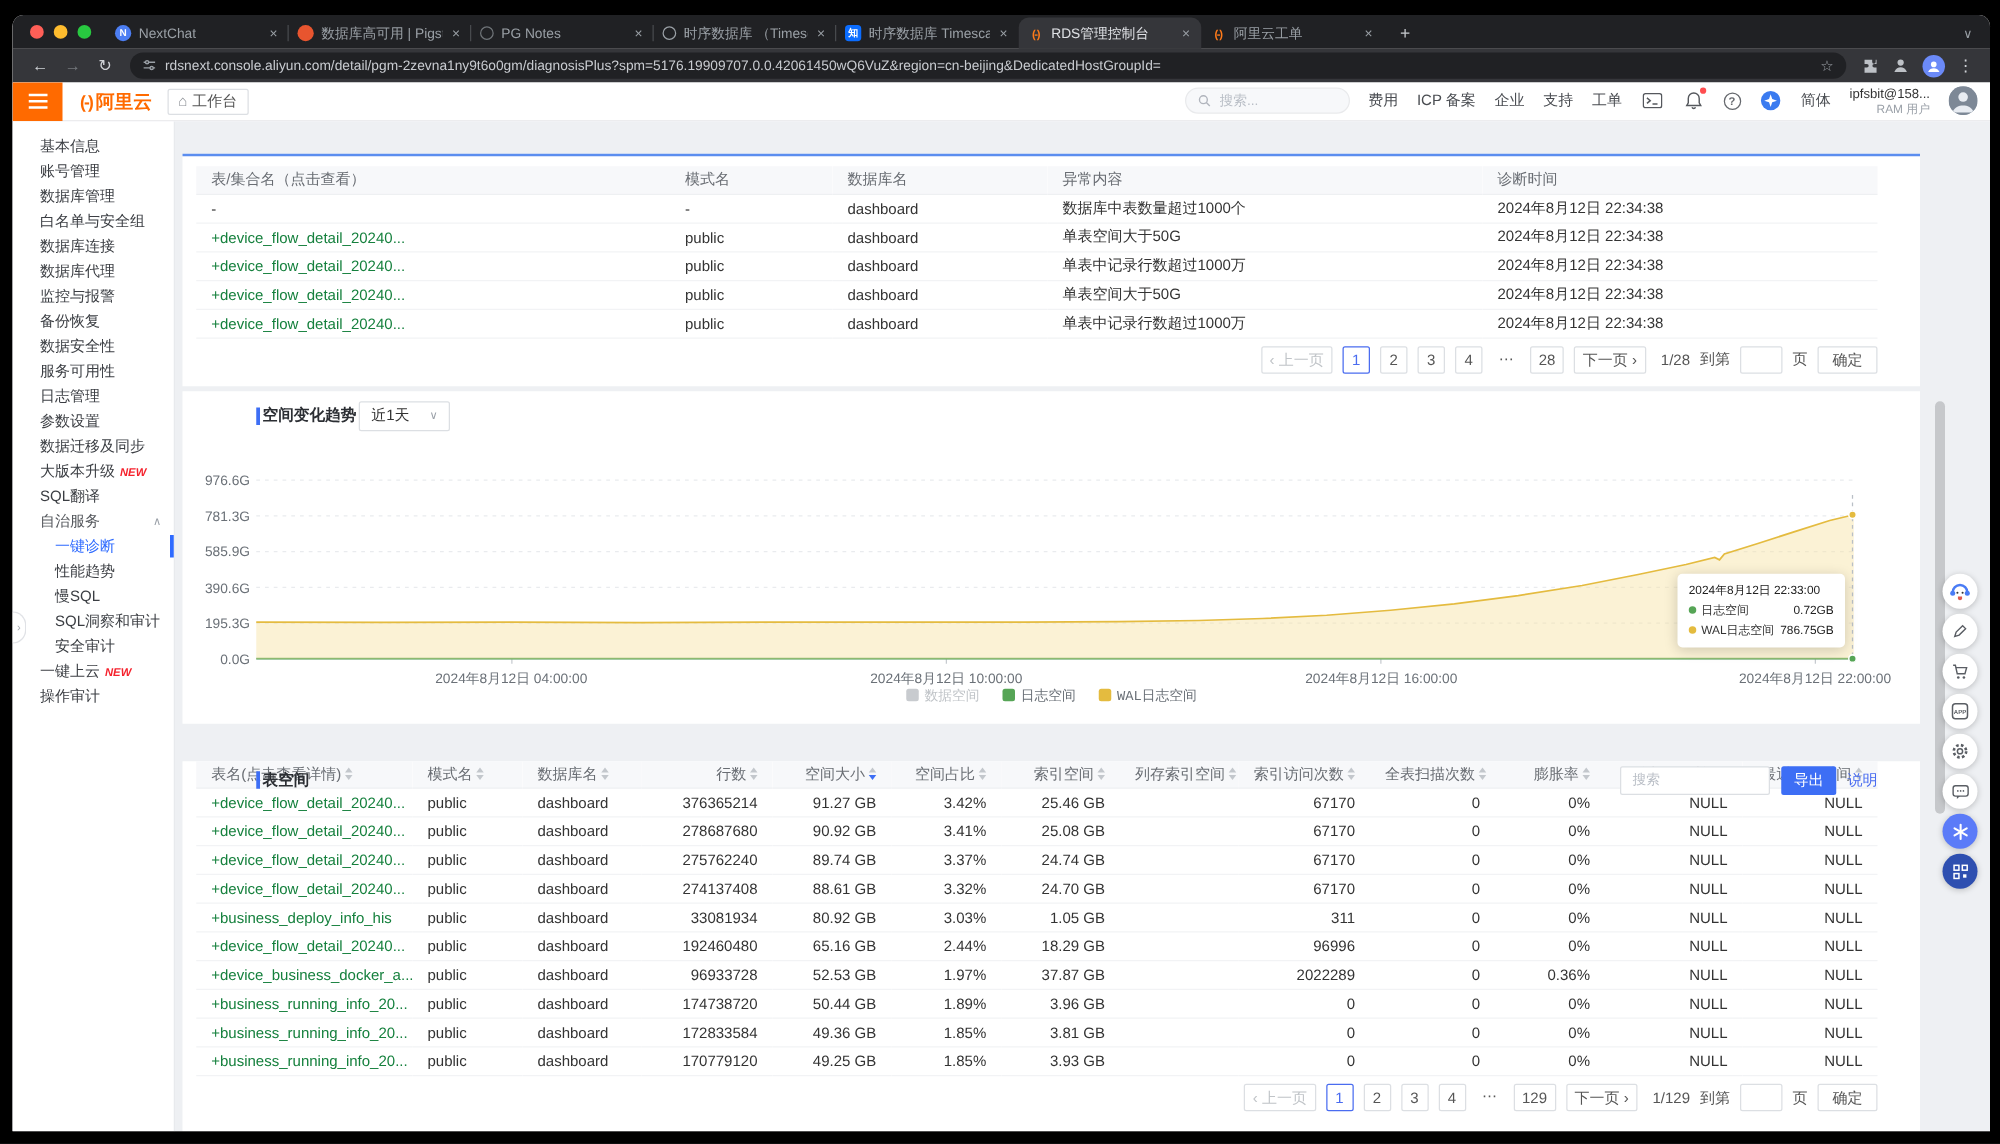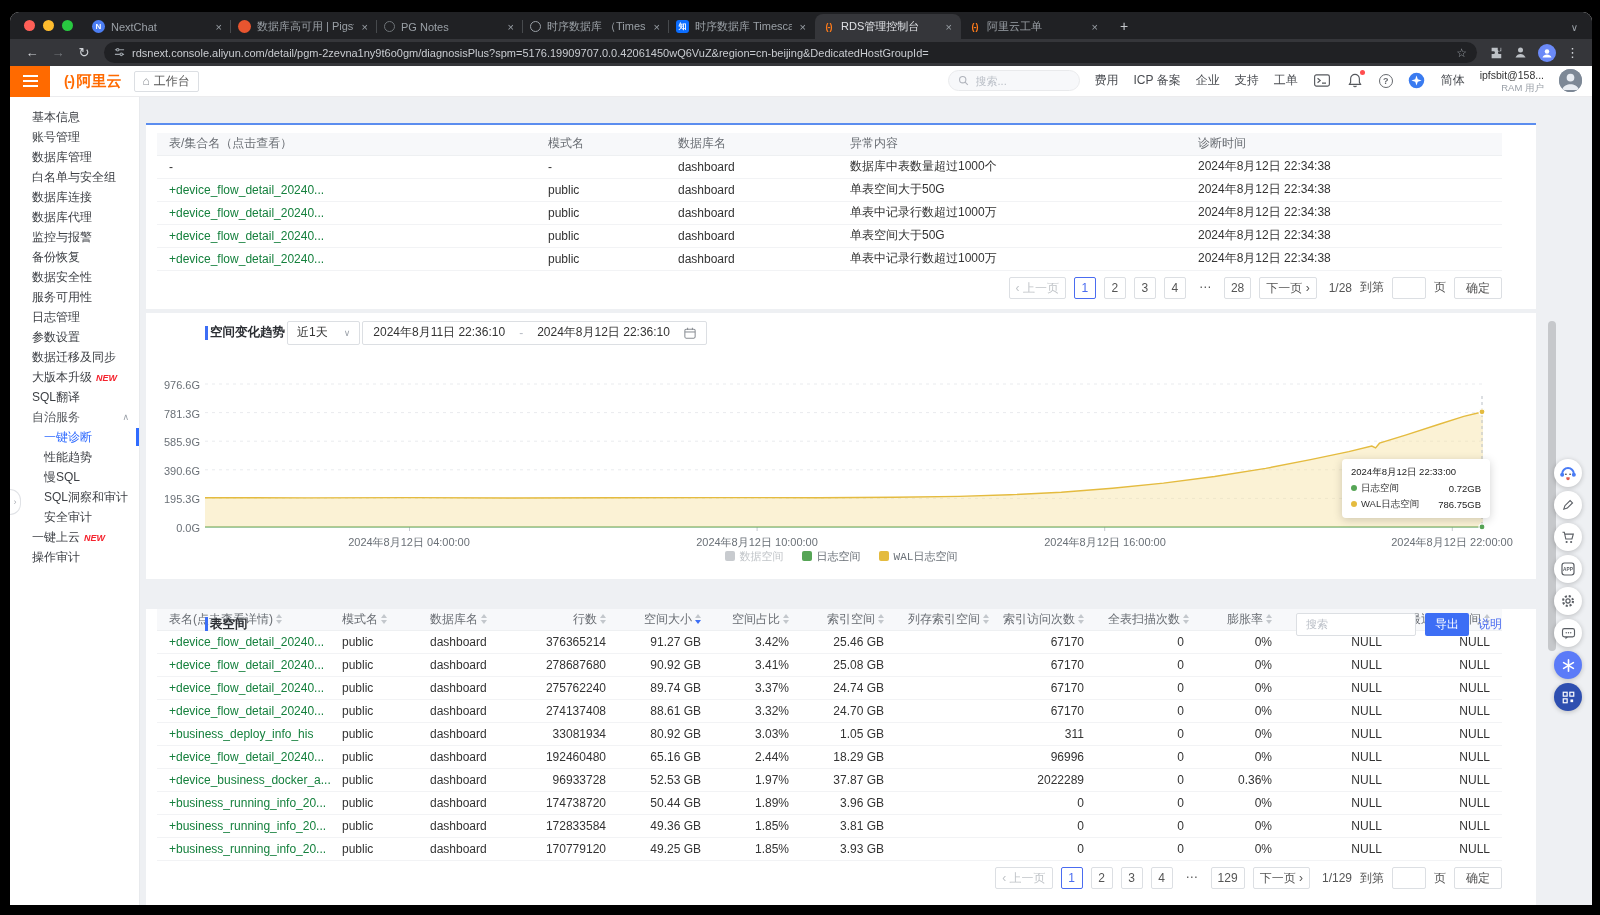--- a/index.html
+++ b/index.html
@@ -106,21 +106,21 @@
   .daterange .sep{color:#b7bcc4;}
   .chart-zone{position:absolute;inset:0;}
   #chart-svg{position:absolute;left:59px;top:54px;width:1278px;height:166px;overflow:visible;}
   .ylabel{position:absolute;left:4px;width:50px;text-align:right;font-size:11px;color:#6a7077;}
   .xlabel{position:absolute;top:222px;transform:translateX(-50%);font-size:11px;color:#6a7077;white-space:nowrap;}
   .legend{position:absolute;top:236px;left:0;right:0;display:flex;justify-content:center;align-items:center;gap:18px;
     font-size:11px;color:#6a7077;}
   .lg-item{display:flex;align-items:center;gap:5px;font-family:Liberation Mono, monospace;}
   .lg-item.off{color:#c0c4c8;}
   .lg-sq{width:10px;height:10px;border-radius:2px;flex:none;}
-  .tooltip{position:absolute;left:1196px;top:146px;width:148px;background:#fff;border-radius:4px;
+  .tooltip{position:absolute;left:1196px;top:146px;width:134px;background:#fff;border-radius:4px;
     box-shadow:0 2px 10px rgba(0,0,0,.18);padding:7px 9px;font-size:9.5px;color:#333;z-index:6;}
   .tt-time{color:#222;margin-bottom:3px;}
   .tt-row{display:flex;align-items:center;gap:4px;margin-top:3px;}
   .tt-dot{width:6px;height:6px;border-radius:50%;flex:none;}
   .tt-val{margin-left:auto;color:#222;}
   
   .ts-tools{position:absolute;top:4px;right:34px;display:flex;align-items:center;gap:9px;z-index:3;}
   .ts-search{width:120px;height:23px;border:1px solid #dcdfe3;border-radius:2px;display:flex;align-items:center;padding:0 7px;background:#fff;}
   .ts-search input{border:none;outline:none;width:100px;font-size:11px;color:#555;}
   .ts-search input::placeholder{color:#b9bec6;}
@@ -401,31 +401,20 @@
       </div>
 
       <div class="panel panel2">
         <div class="sec-head">
           <span class="bluebar"></span>
           <span class="sec-title">空间变化趋势</span>
           <div class="sel">
             <span>近1天</span>
             <span class="v">∨</span>
           </div>
-          <div class="daterange">
-            <span>2024年8月11日 22:36:10</span>
-            <span class="sep">-</span>
-            <span>2024年8月12日 22:36:10</span>
-            <svg width="12" height="12" viewBox="0 0 14 14">
-              <rect x="1" y="2.5" width="12" height="10.5" rx="1.5" fill="none" stroke="#8a8e94" stroke-width="1.2"></rect>
-              <line x1="1" y1="5.8" x2="13" y2="5.8" stroke="#8a8e94" stroke-width="1.2"></line>
-              <line x1="4.2" y1="1" x2="4.2" y2="3.6" stroke="#8a8e94" stroke-width="1.2"></line>
-              <line x1="9.8" y1="1" x2="9.8" y2="3.6" stroke="#8a8e94" stroke-width="1.2"></line>
-            </svg>
-          </div>
         </div>
         <div class="chart-zone">
           <svg id="chart-svg" viewBox="0 0 1278 166" preserveAspectRatio="none">
               <line x1="0" x2="1278" y1="17" y2="17" stroke="#e9ebee" stroke-width="1" stroke-dasharray="3 4"></line>
               <line x1="0" x2="1278" y1="45.6" y2="45.6" stroke="#e9ebee" stroke-width="1" stroke-dasharray="3 4"></line>
               <line x1="0" x2="1278" y1="74.2" y2="74.2" stroke="#e9ebee" stroke-width="1" stroke-dasharray="3 4"></line>
               <line x1="0" x2="1278" y1="102.8" y2="102.8" stroke="#e9ebee" stroke-width="1" stroke-dasharray="3 4"></line>
               <line x1="0" x2="1278" y1="131.4" y2="131.4" stroke="#e9ebee" stroke-width="1" stroke-dasharray="3 4"></line>
               <line x1="0" x2="1278" y1="160" y2="160" stroke="#d9dde1" stroke-width="1"></line>
               <line x1="204.5" x2="204.5" y1="160" y2="164" stroke="#c7cbd0" stroke-width="1"></line>

